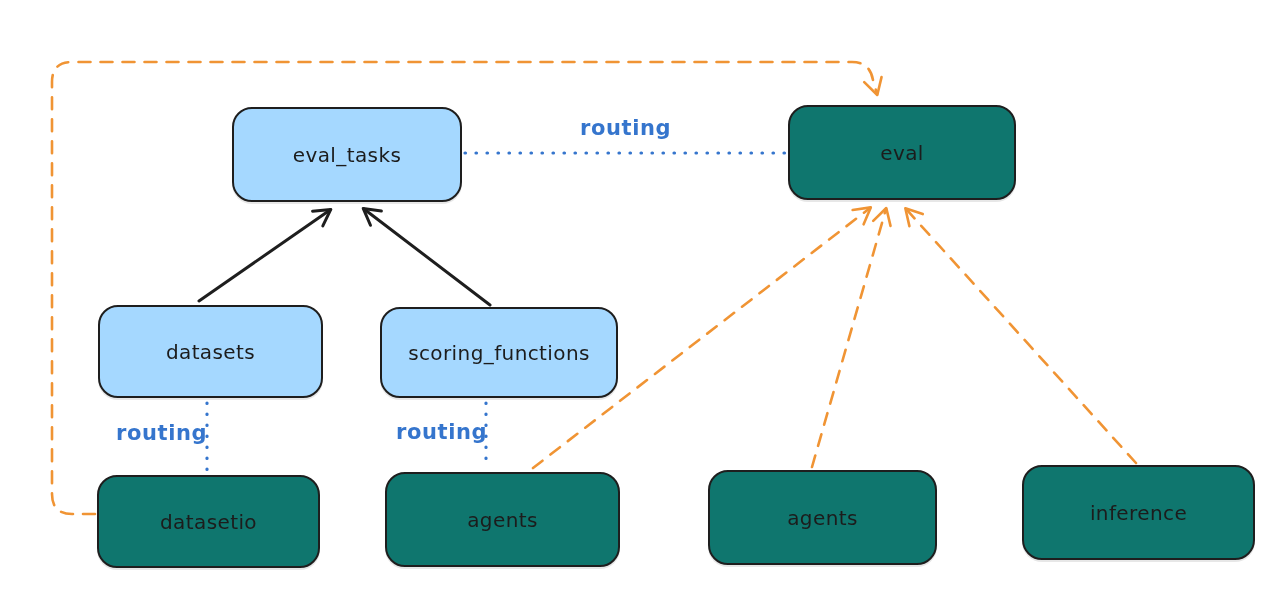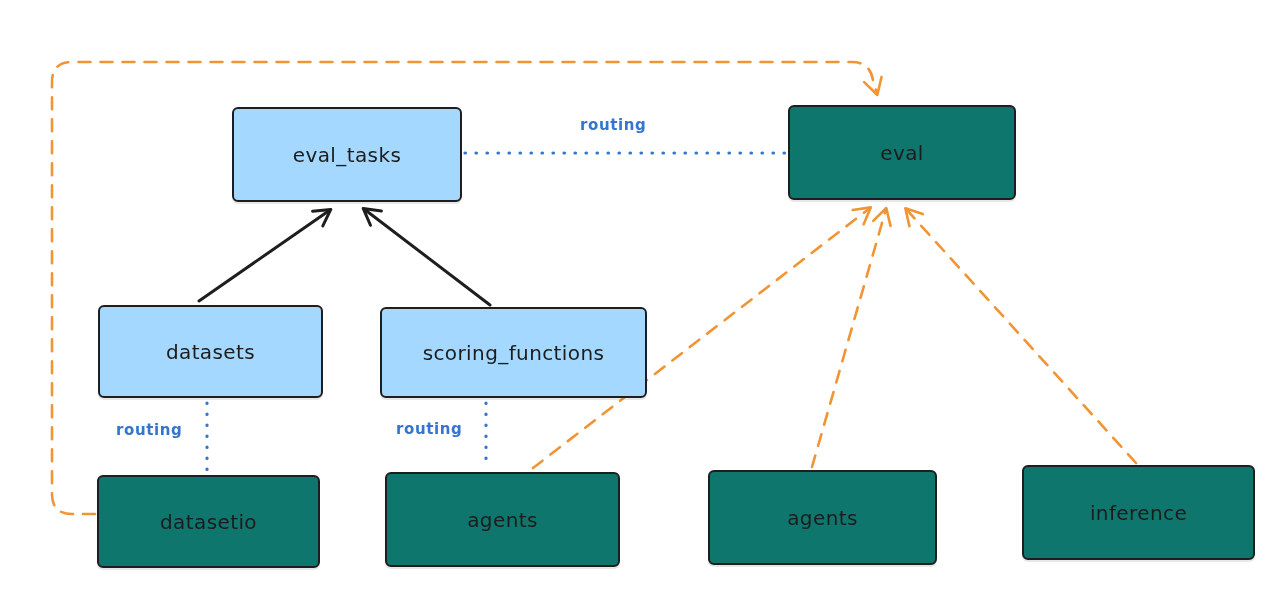--- a/index.html
+++ b/index.html
@@ -16,43 +16,43 @@
     left: 0; top: 0;
     width: 1280px; height: 596px;
     pointer-events: none;
   }
   .node {
     position: absolute;
     display: flex;
     align-items: center;
     justify-content: center;
     border: 2.5px solid #1e1e1e;
-    border-radius: 6px;
+    border-radius: 20px;
     box-sizing: border-box;
     font-size: 20px;
     letter-spacing: 0.4px;
     color: #1c1c1c;
     box-shadow: 0 2px 0 rgba(120,120,120,0.18);
   }
   .node.blue  { background: #a5d8ff; }
   .node.green { background: #0f766e; }
 
   .edge-label {
     position: absolute;
     color: #3575cd;
-    font-size: 15px;
+    font-size: 21px;
     font-weight: bold;
     letter-spacing: 0.6px;
   }
 
   
   #n-eval_tasks        { left: 232px;  top: 107px; width: 230px; height: 95px; }
   #n-eval              { left: 788px;  top: 105px; width: 228px; height: 95px; }
   #n-datasets          { left: 98px;   top: 305px; width: 225px; height: 93px; text-align: center; }
-  #n-scoring_functions { left: 380px;  top: 307px; width: 267px; height: 91px; justify-content: center; }
+  #n-scoring_functions { left: 380px;  top: 307px; width: 238px; height: 91px; justify-content: center; }
   #n-datasetio         { left: 97px;   top: 475px; width: 223px; height: 93px; }
   #n-scoring           { left: 385px;  top: 472px; width: 235px; height: 95px; }
   #n-agents            { left: 708px;  top: 470px; width: 229px; height: 95px; }
   #n-inference         { left: 1022px; top: 465px; width: 233px; height: 95px; }
 
   
   #lbl-routing-top  { left: 580px; top: 116px; }
   #lbl-routing-left { left: 116px; top: 421px; }
   #lbl-routing-mid  { left: 396px; top: 420px; }
 </style>

